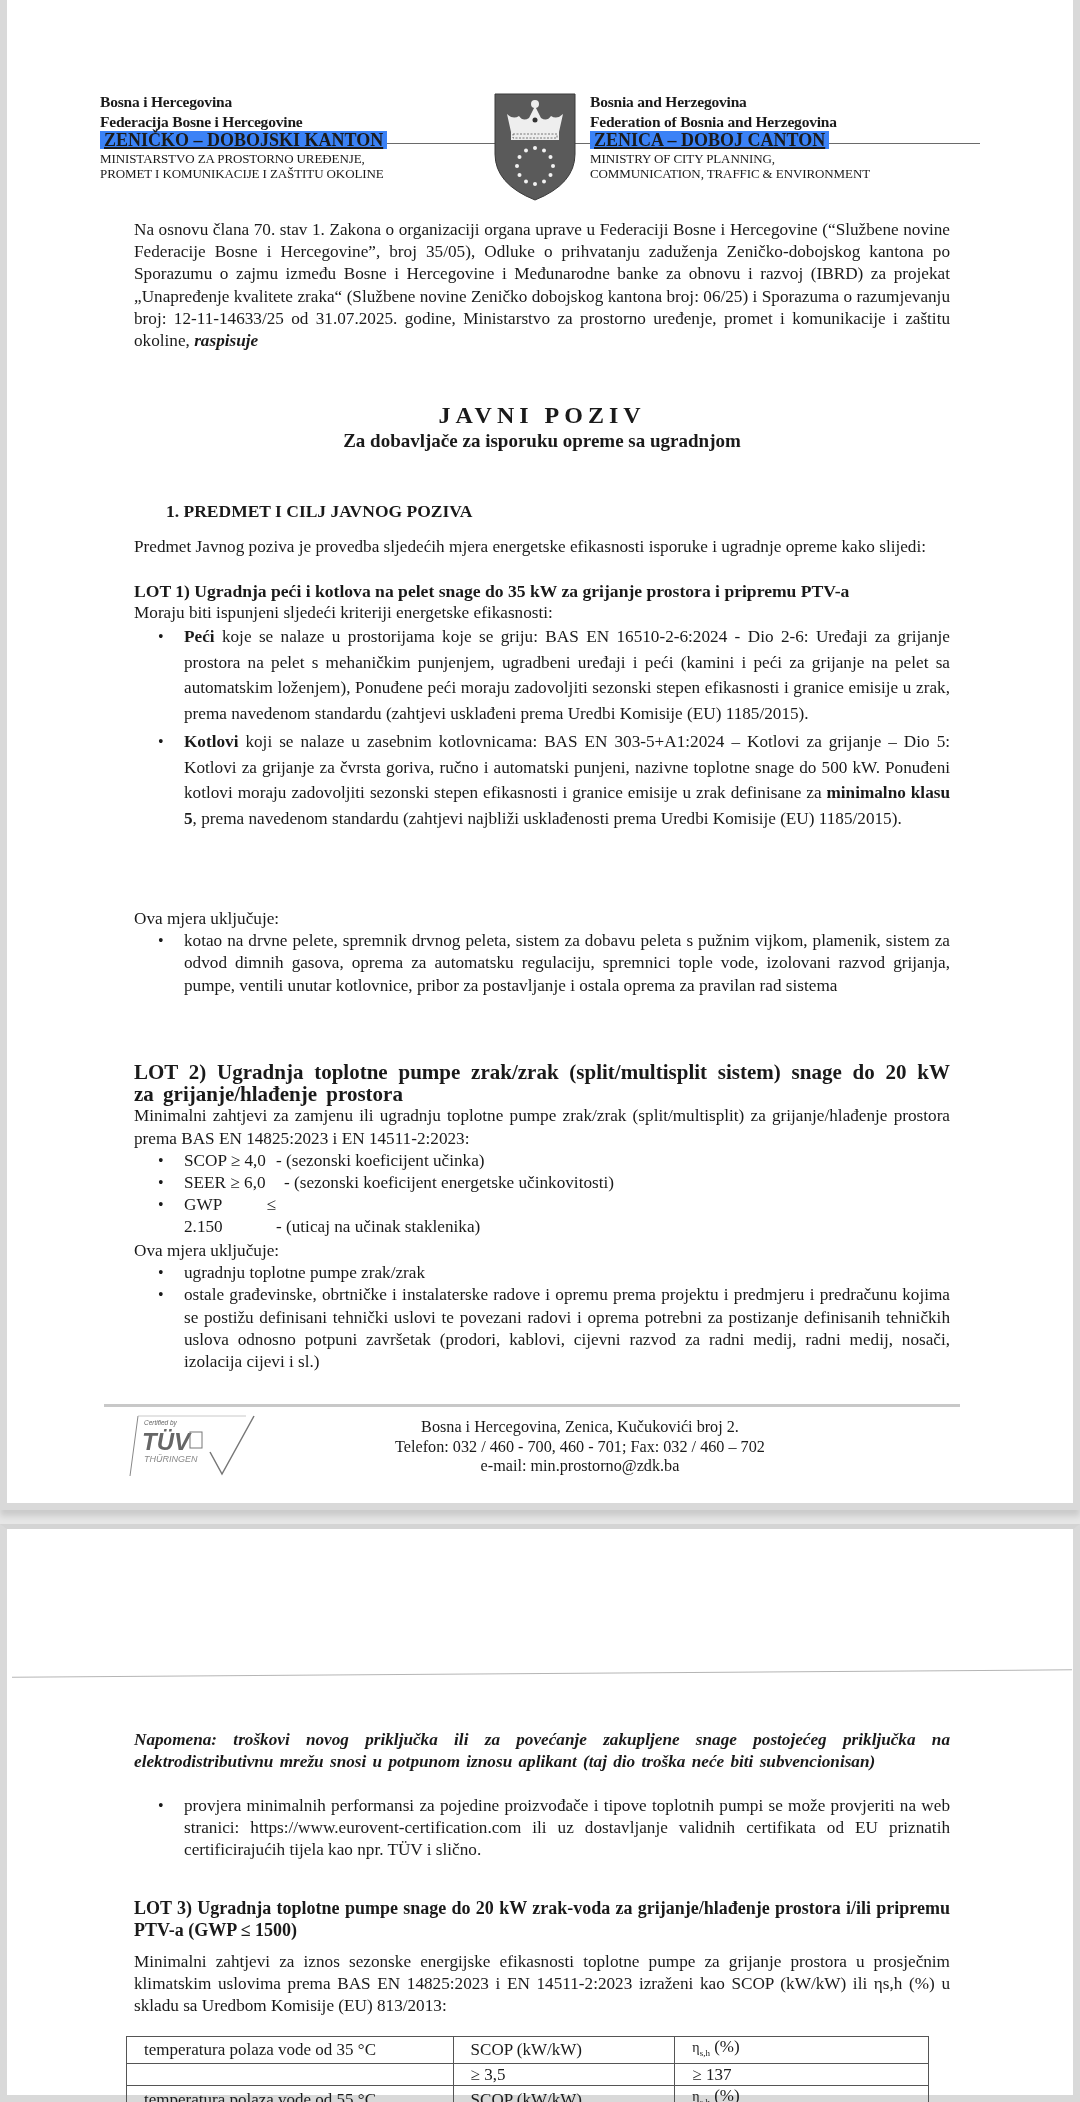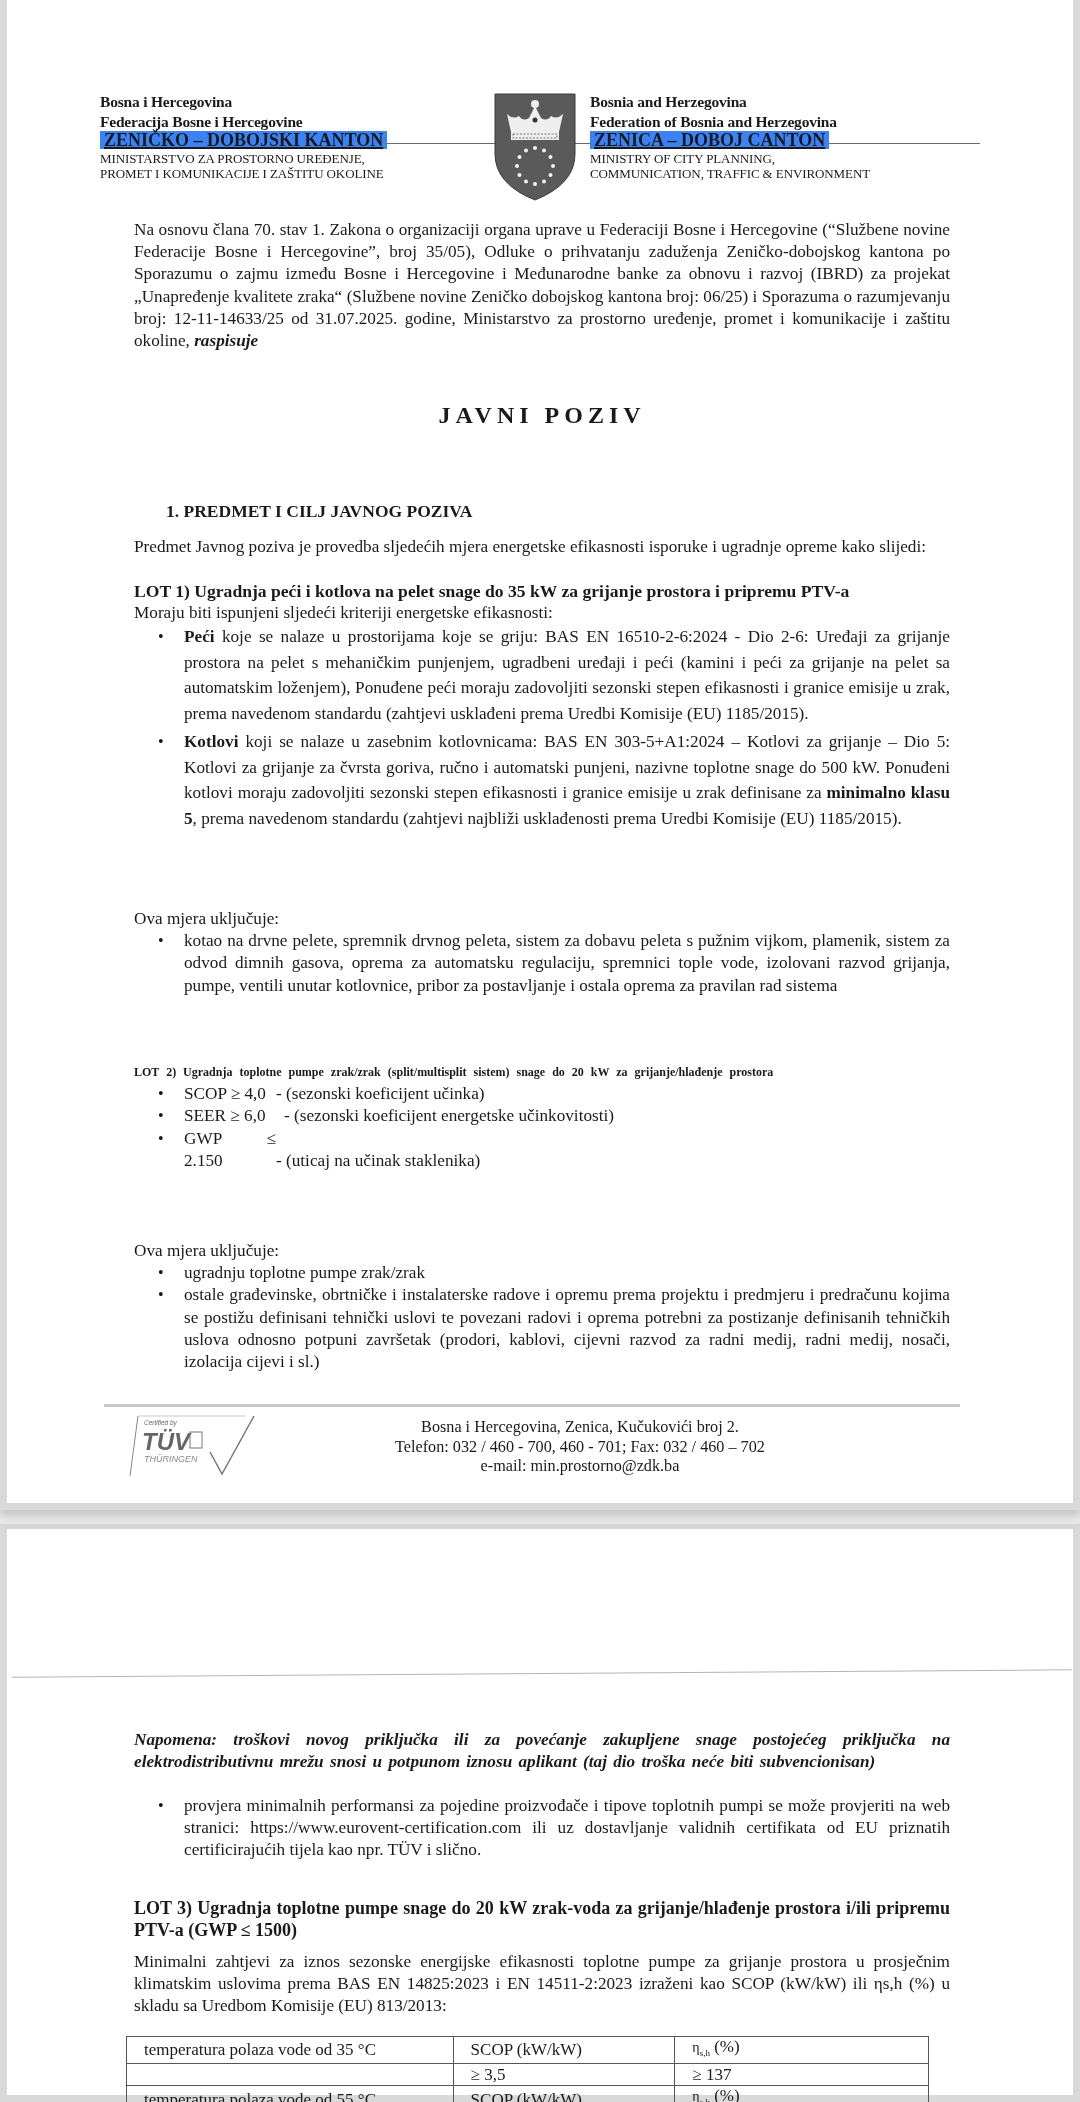--- a/index.html
+++ b/index.html
@@ -93,20 +93,21 @@
   </div>
 </div>
 
 <div class="txt" style="top:219px;">
   <span>Na osnovu člana 70. stav 1. Zakona o organizaciji organa uprave u Federaciji Bosne i Hercegovine (“Službene novine Federacije Bosne i Hercegovine”, broj 35/05), Odluke o prihvatanju zaduženja Zeničko-dobojskog kantona po Sporazumu o zajmu između Bosne i Hercegovine i Međunarodne banke za obnovu i razvoj (IBRD) za projekat „Unapređenje kvalitete zraka“ (Službene novine Zeničko dobojskog kantona broj: 06/25) i Sporazuma o razumjevanju broj: 12-11-14633/25 od 31.07.2025. godine, Ministarstvo za prostorno uređenje, promet i komunikacije i zaštitu okoline,</span>
   <b class="ital">raspisuje</b>
 </div>
 
 <div class="txt center" style="top:404px;">
   <div class="title1">JAVNI POZIV</div>
+  <div class="title2" style="margin-top:4px;">Za dobavljače za isporuku opreme sa ugradnjom</div>
 </div>
 
 <div class="txt bold" style="top:500px; left:166px; font-size:17.5px;">1.   PREDMET I CILJ JAVNOG POZIVA</div>
 
 <div class="txt" style="top:536px;">Predmet Javnog poziva je provedba sljedećih mjera energetske efikasnosti isporuke i ugradnje opreme kako slijedi:</div>
 
 <div class="txt" style="top:580px;">
   <div class="bold" style="font-size:17.6px;">LOT 1) Ugradnja peći i kotlova na pelet snage do 35 kW za grijanje prostora i pripremu PTV-a</div>
   <div>Moraju biti ispunjeni sljedeći kriteriji energetske efikasnosti:</div>
   <ul class="bl" style="margin-left:22px; line-height:25.5px;">
@@ -120,21 +121,22 @@
 </div>
 
 <div class="txt" style="top:908px;">
   <div>Ova mjera uključuje:</div>
   <ul class="bl" style="margin-left:22px;">
     <li>kotao na drvne pelete, spremnik drvnog peleta, sistem za dobavu peleta s pužnim vijkom, plamenik, sistem za odvod dimnih gasova, oprema za automatsku regulaciju, spremnici tople vode, izolovani razvod grijanja, pumpe, ventili unutar kotlovnice, pribor za postavljanje i ostala oprema za pravilan rad sistema</li>
   </ul>
 </div>
 
 <div class="txt" style="top:1061px;">
-  <div class="bold" style="font-size:12px; word-spacing:4px;">LOT 2) Ugradnja toplotne pumpe zrak/zrak (split/multisplit sistem) snage do 20 kW za grijanje/hlađenje prostora</div>
+  <div class="bold" style="font-size:21px; word-spacing:4px;">LOT 2) Ugradnja toplotne pumpe zrak/zrak (split/multisplit sistem) snage do 20 kW za grijanje/hlađenje prostora</div>
+  <div>Minimalni zahtjevi za zamjenu ili ugradnju toplotne pumpe zrak/zrak (split/multisplit) za grijanje/hlađenje prostora prema BAS EN 14825:2023 i EN 14511-2:2023:</div>
   <ul class="bl" style="margin-left:22px;">
     <li><span style="display:inline-block;width:92px;">SCOP ≥ 4,0</span><span>- (sezonski koeficijent učinka)</span></li>
     <li><span style="display:inline-block;width:100px;">SEER ≥ 6,0</span><span>- (sezonski koeficijent energetske učinkovitosti)</span></li>
     <li><span style="display:inline-block;width:92px;">GWP ≤ 2.150</span><span>- (uticaj na učinak staklenika)</span></li>
   </ul>
 </div>
 
 <div class="txt" style="top:1240px;">
   <div>Ova mjera uključuje:</div>
   <ul class="bl" style="margin-left:22px;">

